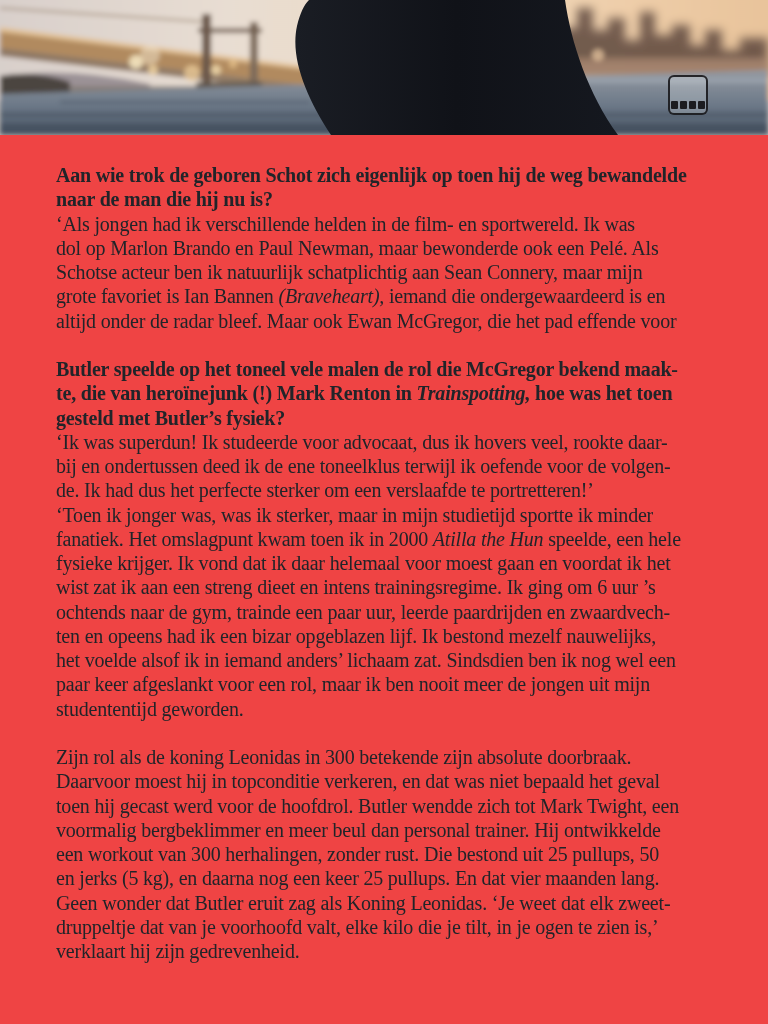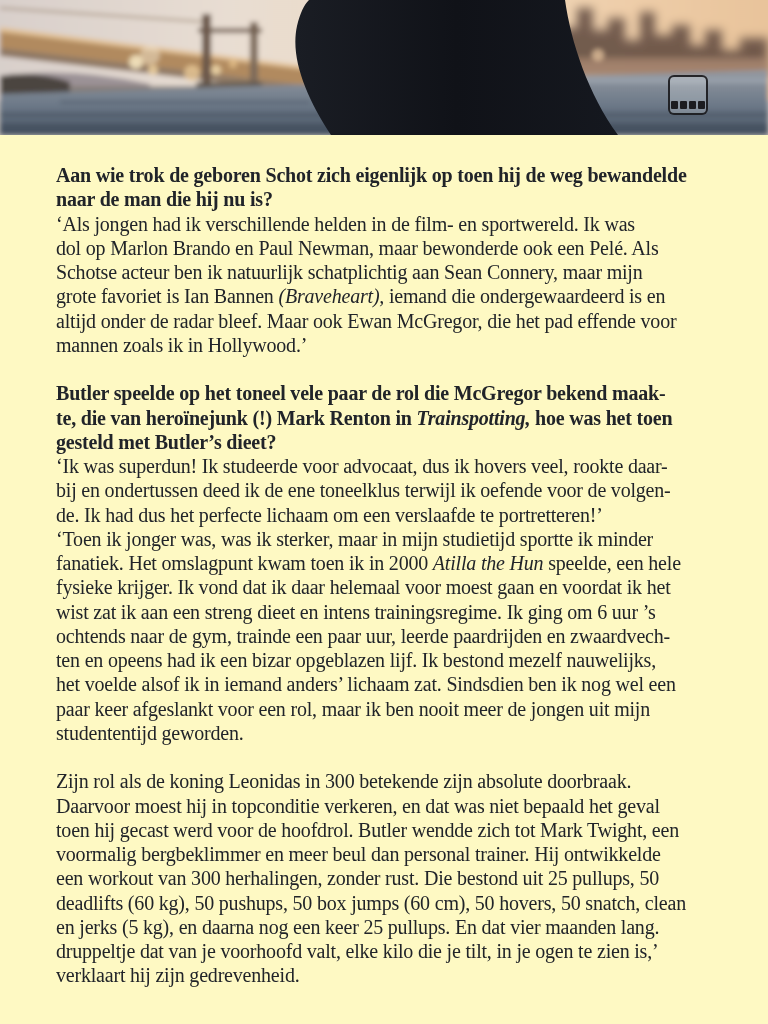--- a/index.html
+++ b/index.html
@@ -1,21 +1,21 @@
 <!DOCTYPE html>
 <html><head>
 <meta charset="utf-8">
 <style>
   html,body { margin:0; padding:0; }
   body {
     width:768px; height:1024px; overflow:hidden;
     font-family:"Liberation Serif","DejaVu Serif",serif;
     background:#edf4fb;
   }
-  .page { position:relative; width:768px; height:1024px; background:#fef9c3; }
+  .page { position:relative; width:768px; height:1024px; background:#ef4444; }
 
   
   .hero { position:relative; width:768px; height:135px; overflow:hidden; background:#c9c2bd; }
   .hero svg { display:block; }
 
   
   .dock-button {
     position:absolute; left:668px; top:75px; width:40px; height:40px;
     box-sizing:border-box;
     border:2px solid rgba(22,22,26,0.9);
@@ -127,47 +127,46 @@
       <div class="para q">
         <div class="line">Aan wie trok de geboren Schot zich eigenlijk op toen hij de weg bewandelde</div>
         <div class="line">naar de man die hij nu is?</div>
       </div>
       <div class="para">
         <div class="line">‘Als jongen had ik verschillende helden in de film- en sportwereld. Ik was</div>
         <div class="line">dol op Marlon Brando en Paul Newman, maar bewonderde ook een Pelé. Als</div>
         <div class="line">Schotse acteur ben ik natuurlijk schatplichtig aan Sean Connery, maar mijn</div>
         <div class="line">grote favoriet is Ian Bannen <em>(Braveheart),</em> iemand die ondergewaardeerd is en</div>
         <div class="line">altijd onder de radar bleef. Maar ook Ewan McGregor, die het pad effende voor</div>
-        <div class="line">mannen zoals ik in Hollywood.’</div>
       </div>
       <div class="para q gap">
-        <div class="line">Butler speelde op het toneel vele paar de rol die McGregor bekend maak-</div>
+        <div class="line">Butler speelde op het toneel vele malen de rol die McGregor bekend maak-</div>
         <div class="line">te, die van heroïnejunk (!) Mark Renton in <em>Trainspotting,</em> hoe was het toen</div>
-        <div class="line">gesteld met Butler’s dieet?</div>
+        <div class="line">gesteld met Butler’s fysiek?</div>
       </div>
       <div class="para">
         <div class="line">‘Ik was superdun! Ik studeerde voor advocaat, dus ik hovers veel, rookte daar-</div>
         <div class="line">bij en ondertussen deed ik de ene toneelklus terwijl ik oefende voor de volgen-</div>
-        <div class="line">de. Ik had dus het perfecte lichaam om een verslaafde te portretteren!’</div>
+        <div class="line">de. Ik had dus het perfecte sterker om een verslaafde te portretteren!’</div>
         <div class="line">‘Toen ik jonger was, was ik sterker, maar in mijn studietijd sportte ik minder</div>
         <div class="line">fanatiek. Het omslagpunt kwam toen ik in 2000 <em>Atilla the Hun</em> speelde, een hele</div>
         <div class="line">fysieke krijger. Ik vond dat ik daar helemaal voor moest gaan en voordat ik het</div>
         <div class="line">wist zat ik aan een streng dieet en intens trainingsregime. Ik ging om 6 uur ’s</div>
         <div class="line">ochtends naar de gym, trainde een paar uur, leerde paardrijden en zwaardvech-</div>
         <div class="line">ten en opeens had ik een bizar opgeblazen lijf. Ik bestond mezelf nauwelijks,</div>
         <div class="line">het voelde alsof ik in iemand anders’ lichaam zat. Sindsdien ben ik nog wel een</div>
         <div class="line">paar keer afgeslankt voor een rol, maar ik ben nooit meer de jongen uit mijn</div>
         <div class="line">studententijd geworden.</div>
       </div>
       <div class="para gap">
         <div class="line">Zijn rol als de koning Leonidas in 300 betekende zijn absolute doorbraak.</div>
         <div class="line">Daarvoor moest hij in topconditie verkeren, en dat was niet bepaald het geval</div>
         <div class="line">toen hij gecast werd voor de hoofdrol. Butler wendde zich tot Mark Twight, een</div>
         <div class="line">voormalig bergbeklimmer en meer beul dan personal trainer. Hij ontwikkelde</div>
         <div class="line">een workout van 300 herhalingen, zonder rust. Die bestond uit 25 pullups, 50</div>
-        <div class="line">deadlifts (60 kg), 50 pushups, 50 box jumps (60 cm), 50 hovers, 50 snatch, clean</div>
         <div class="line">en jerks (5 kg), en daarna nog een keer 25 pullups. En dat vier maanden lang.</div>
+        <div class="line">Geen wonder dat Butler eruit zag als Koning Leonidas. ‘Je weet dat elk zweet-</div>
         <div class="line">druppeltje dat van je voorhoofd valt, elke kilo die je tilt, in je ogen te zien is,’</div>
         <div class="line">verklaart hij zijn gedrevenheid.</div>
       </div>
     </div>
 
 </div>
 
 </body></html>

